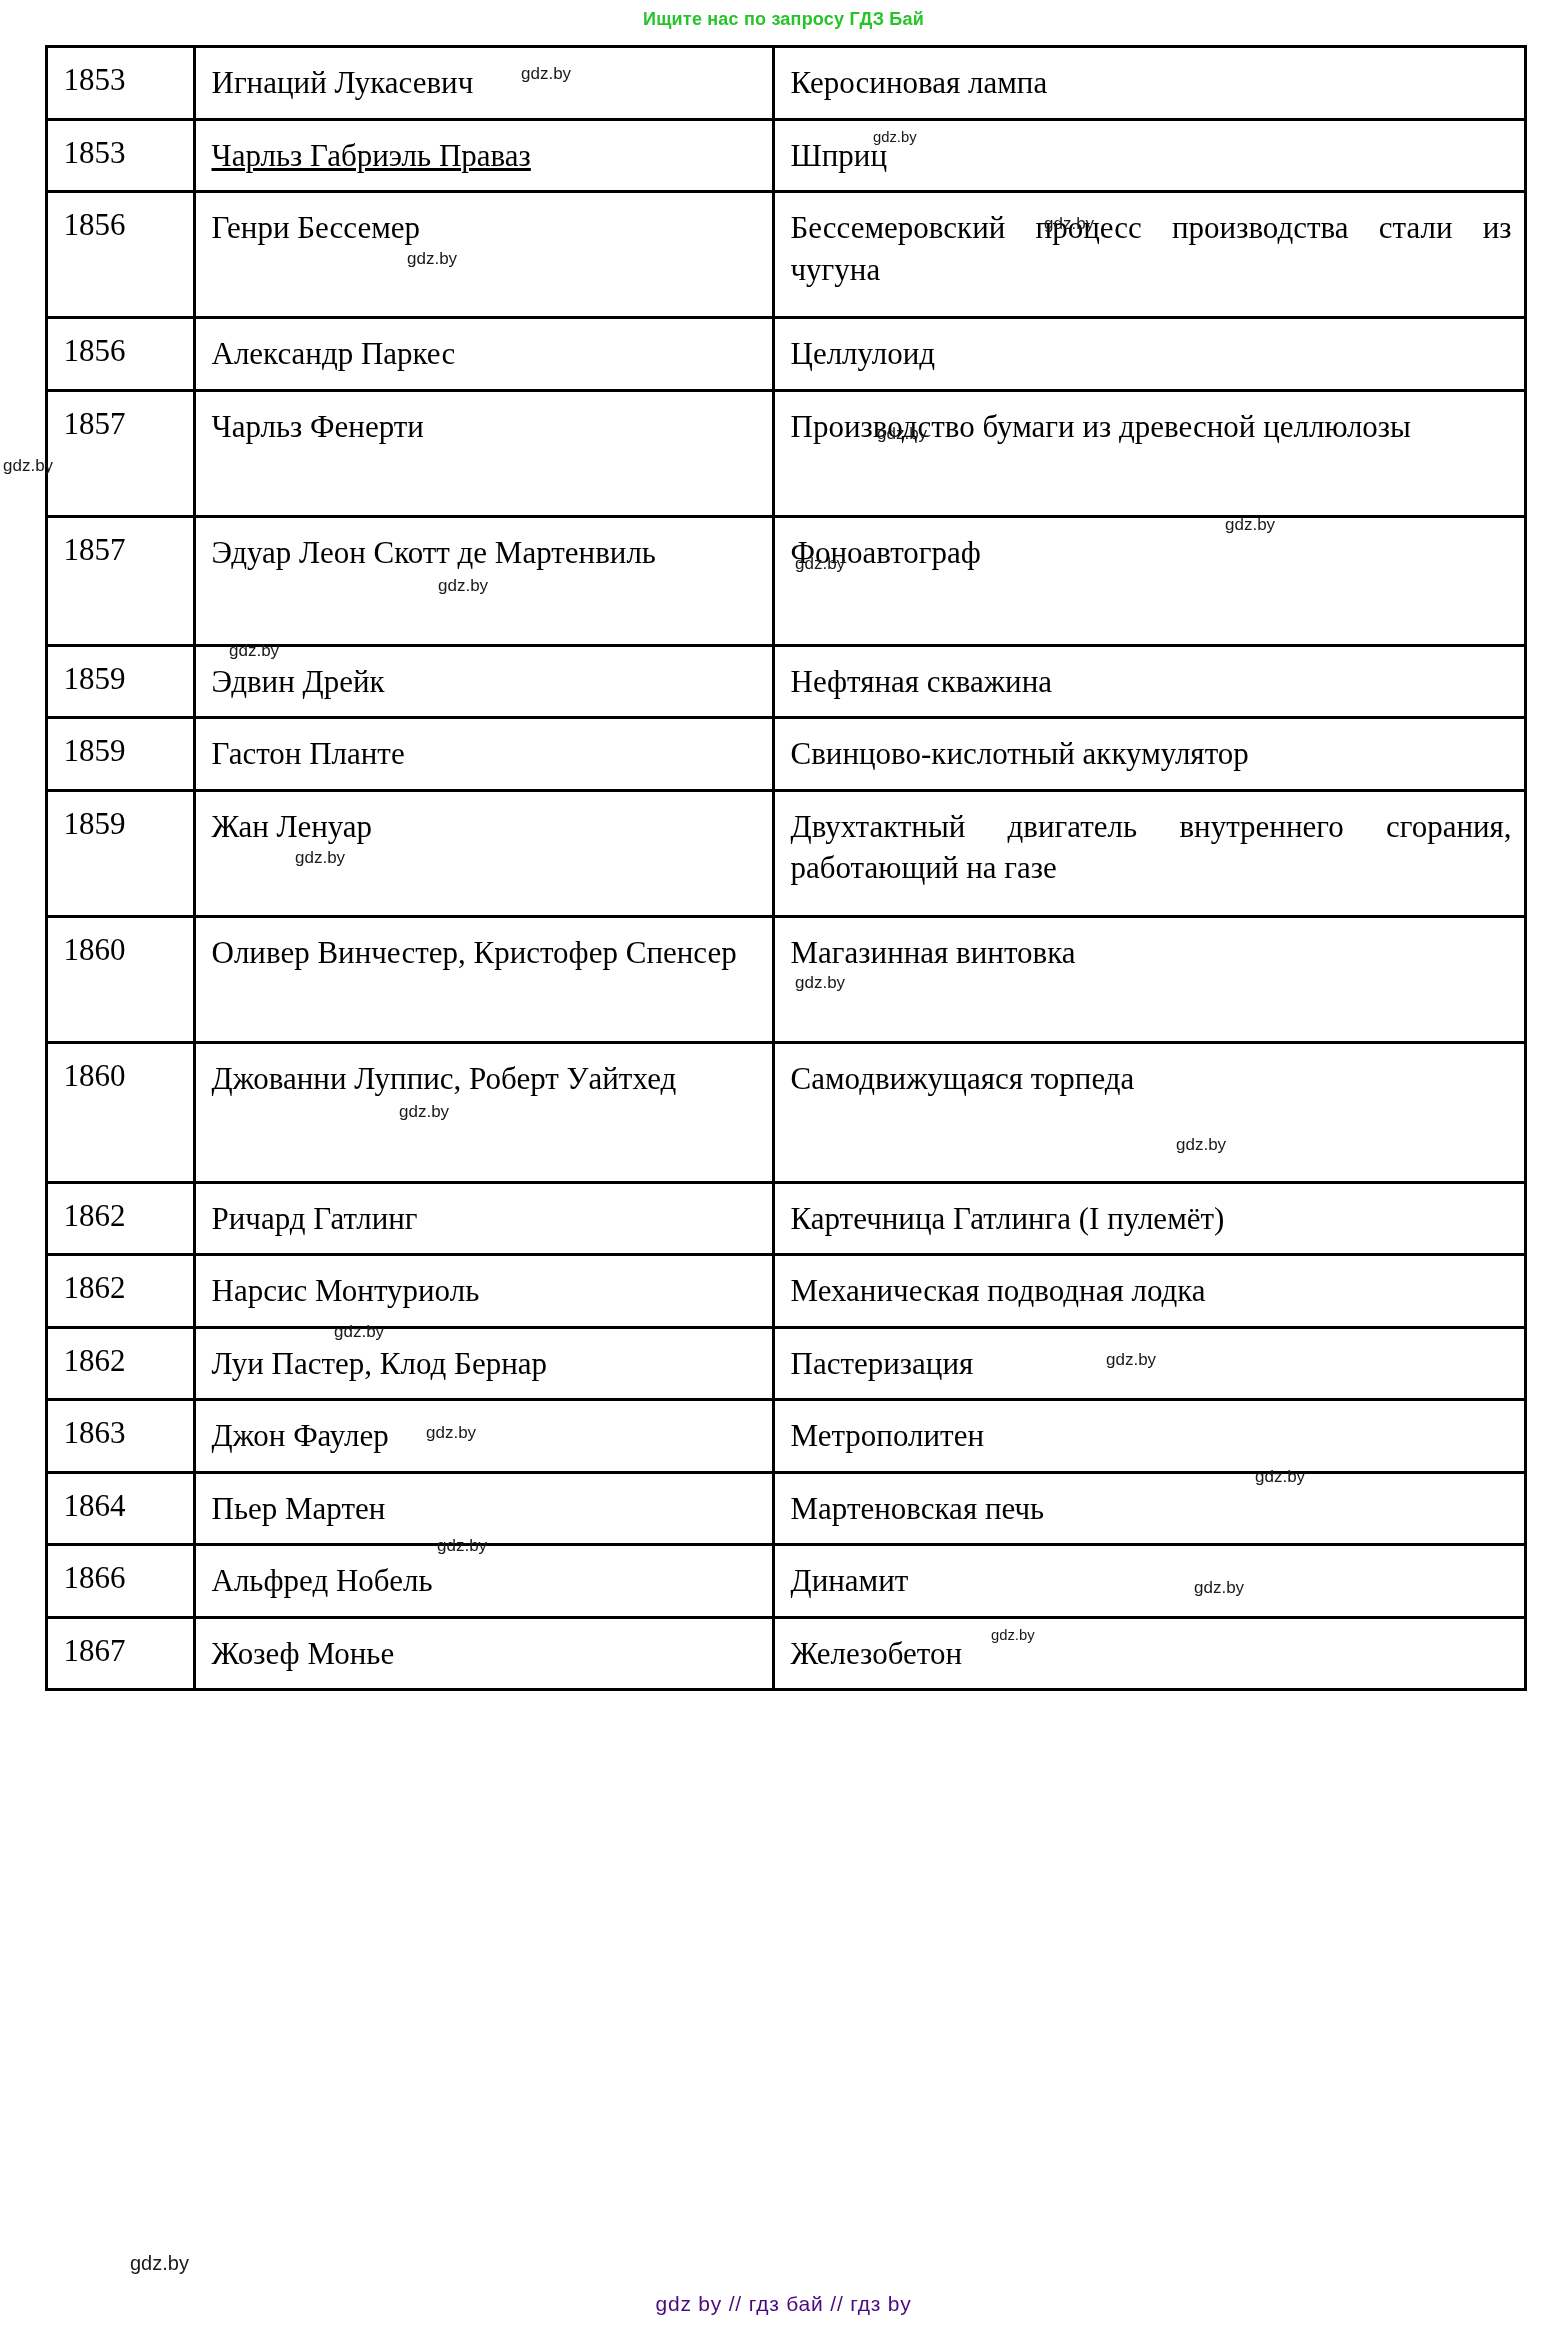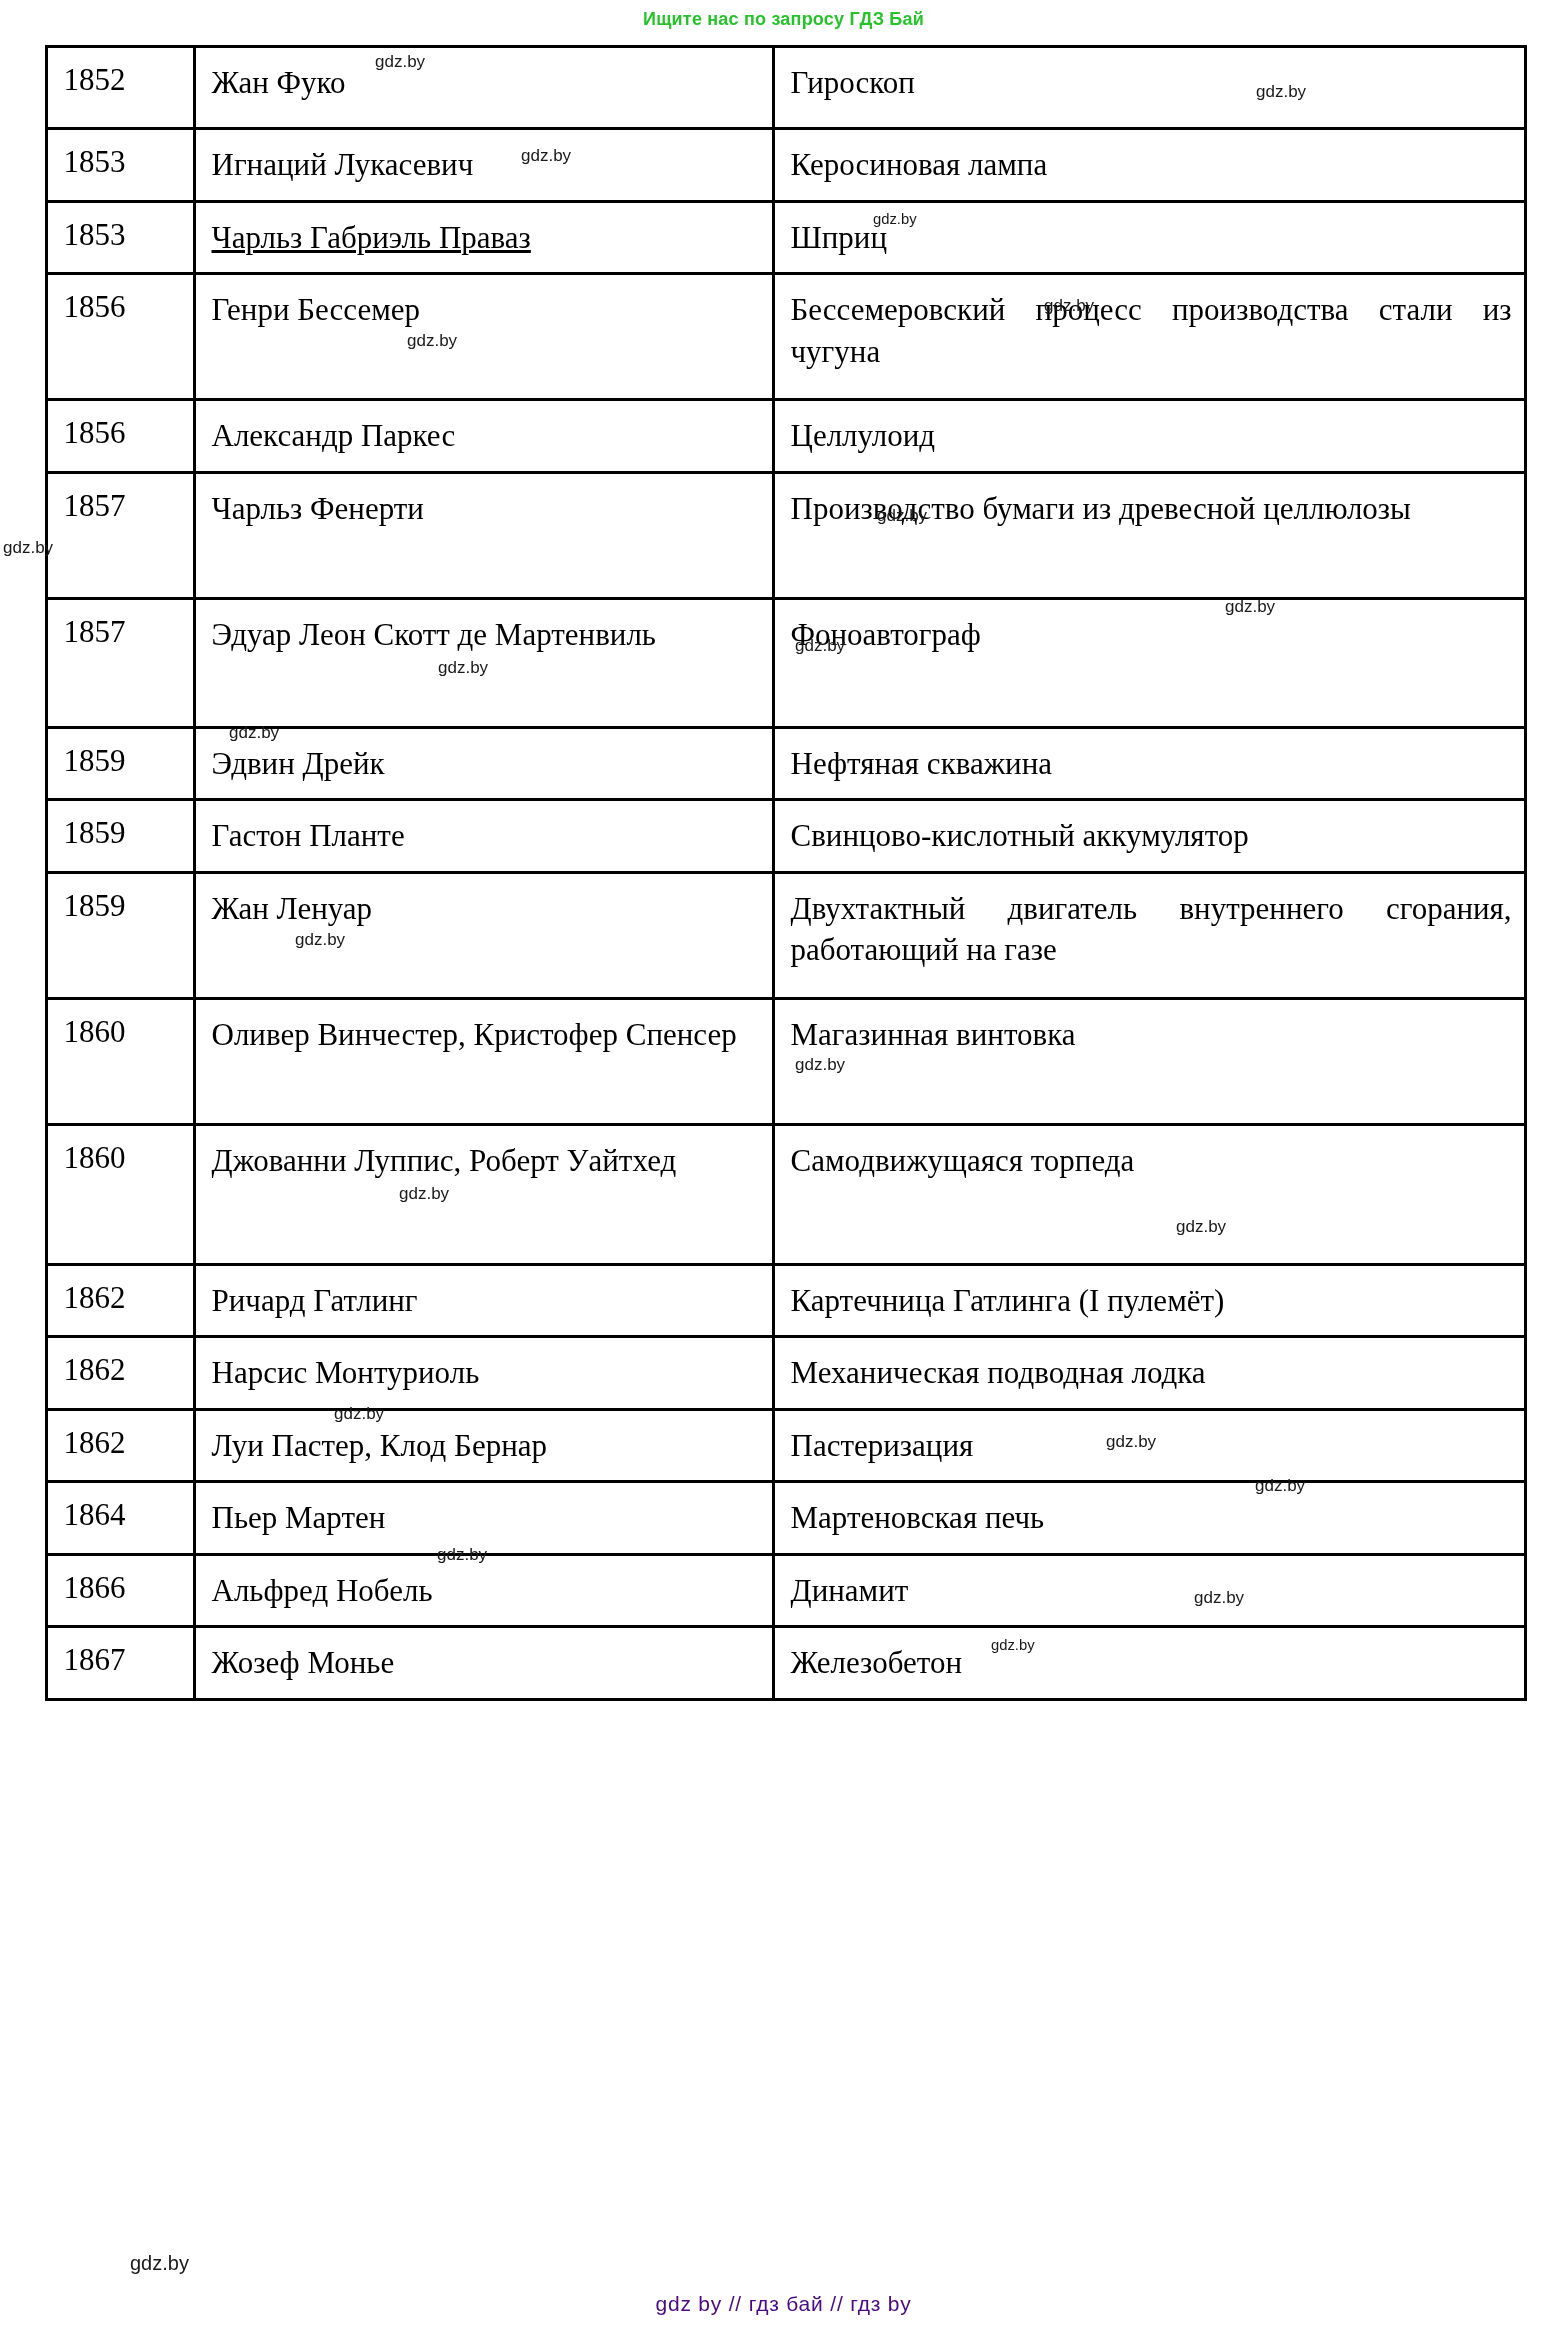--- a/index.html
+++ b/index.html
@@ -130,39 +130,20 @@
 
 <div class="sheet">
   <table class="invention-table">
     <colgroup>
       <col class="col-year">
       <col class="col-person">
       <col class="col-invention">
     </colgroup>
     <tbody>
 
-      <tr>
-        <td>
-          <div class="cell-inner" style="min-height:79px;">
-            <span class="year-text">1852</span>
-          </div>
-        </td>
-        <td>
-          <div class="cell-inner" style="min-height:79px;">
-            <div class="body-text">Жан Фуко</div>
-            <span class="wm wm-md" style="left:179px; top:4.7px;">gdz.by</span>
-          </div>
-        </td>
-        <td>
-          <div class="cell-inner" style="min-height:79px;">
-            <div class="body-text">Гироскоп</div>
-            <span class="wm wm-md" style="left:481px; top:35px;">gdz.by</span>
-          </div>
-        </td>
-      </tr>
 
       <tr>
         <td>
           <div class="cell-inner" style="min-height:61px;">
             <span class="year-text">1853</span>
           </div>
         </td>
         <td>
           <div class="cell-inner" style="min-height:61px;">
             <div class="body-text">Игнаций Лукасевич</div>
@@ -418,20 +399,38 @@
           </div>
         </td>
         <td>
           <div class="cell-inner" style="min-height:61px;">
             <div class="body-text">Пастеризация</div>
             <span class="wm wm-md" style="left:331px; top:22px;">gdz.by</span>
           </div>
         </td>
       </tr>
 
+      <tr>
+        <td>
+          <div class="cell-inner" style="min-height:61px;">
+            <span class="year-text">1863</span>
+          </div>
+        </td>
+        <td>
+          <div class="cell-inner" style="min-height:61px;">
+            <div class="body-text">Джон Фаулер</div>
+            <span class="wm wm-md" style="left:230px; top:23px;">gdz.by</span>
+          </div>
+        </td>
+        <td>
+          <div class="cell-inner" style="min-height:61px;">
+            <div class="body-text">Метрополитен</div>
+          </div>
+        </td>
+      </tr>
 
       <tr>
         <td>
           <div class="cell-inner" style="min-height:61px;">
             <span class="year-text">1864</span>
           </div>
         </td>
         <td>
           <div class="cell-inner" style="min-height:61px;">
             <div class="body-text">Пьер Мартен</div>

